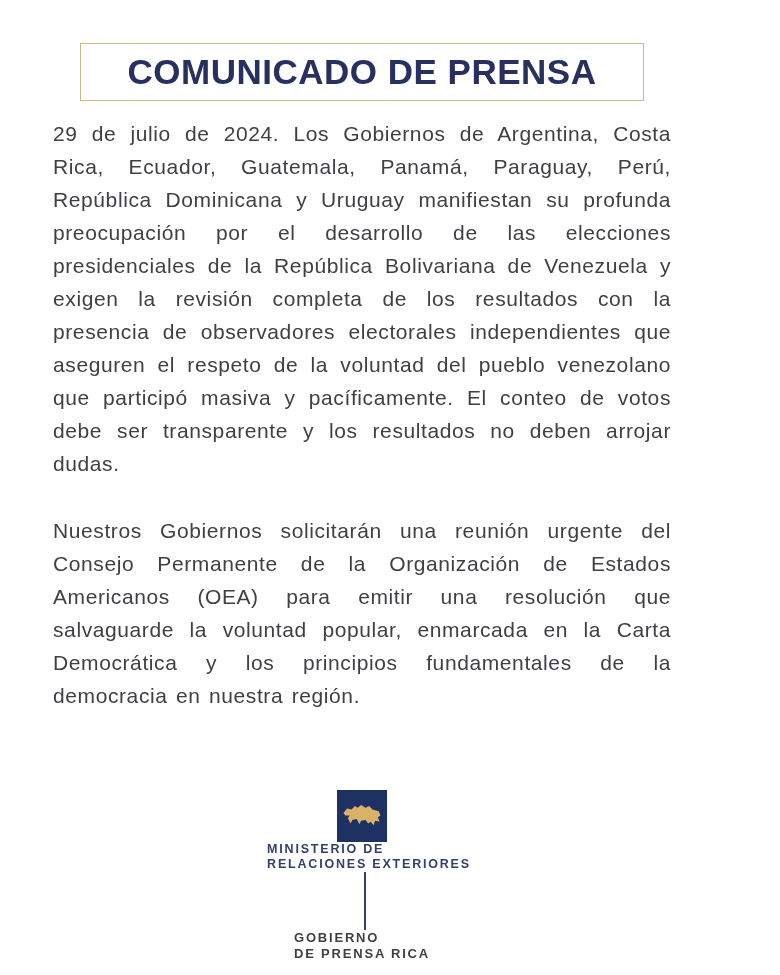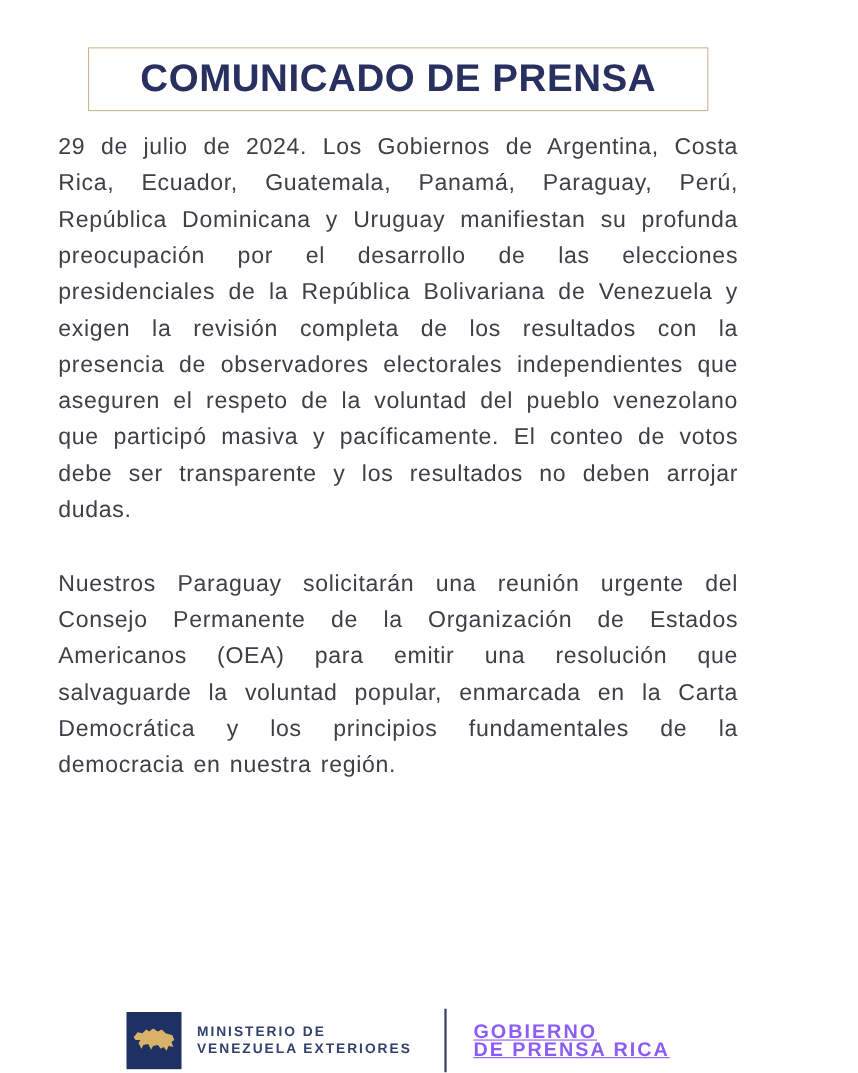--- a/index.html
+++ b/index.html
@@ -51,22 +51,24 @@
     color: #3f4045;
     font-size: 21px;
     line-height: 33px;
     letter-spacing: 0.6px;
     word-spacing: 2px;
     text-align: justify;
   }
   .body-text p { margin: 0 0 34px 0; }
   .footer {
     margin-top: auto;
+    margin-bottom: 13px;
     display: flex;
     align-items: center;
+    flex-direction: column;
   }
   .logo-square {
     width: 50px;
     height: 52px;
     background: #1d3262;
     flex: 0 0 auto;
     display: flex;
     align-items: center;
     justify-content: center;
   }
@@ -80,55 +82,54 @@
     line-height: 15px;
     white-space: nowrap;
   }
   .footer-divider {
     width: 2px;
     height: 58px;
     background: #32406b;
     margin: 0 24px 0 30px;
   }
   .government-text {
-    color: #8b5cf6;
-    font-size: 18px;
+    color: #404040;
+    font-size: 13px;
     font-weight: bold;
     letter-spacing: 1.8px;
     line-height: 16px;
     white-space: nowrap;
-    text-decoration: underline;
   }
 </style>
 </head>
 <body>
 
 <div class="page">
 
   <div class="header-box">
     <div class="header-title">COMUNICADO DE PRENSA</div>
   </div>
 
 
   <div class="body-text">
     <p>29 de julio de 2024. Los Gobiernos de Argentina, Costa Rica, Ecuador, Guatemala, Panamá, Paraguay, Perú, República Dominicana y Uruguay manifiestan su profunda preocupación por el desarrollo de las elecciones presidenciales de la República Bolivariana de Venezuela y exigen la revisión completa de los resultados con la presencia de observadores electorales independientes que aseguren el respeto de la voluntad del pueblo venezolano que participó masiva y pacíficamente. El conteo de votos debe ser transparente y los resultados no deben arrojar dudas.</p>
-    <p>Nuestros Paraguay solicitarán una reunión urgente del Consejo Permanente de la Organización de Estados Americanos (OEA) para emitir una resolución que salvaguarde la voluntad popular, enmarcada en la Carta Democrática y los principios fundamentales de la democracia en nuestra región.</p>
+    <p>Nuestros Gobiernos solicitarán una reunión urgente del Consejo Permanente de la Organización de Estados Americanos (OEA) para emitir una resolución que salvaguarde la voluntad popular, enmarcada en la Carta Democrática y los principios fundamentales de la democracia en nuestra región.</p>
   </div>
 
   <div class="footer">
 
     <div class="logo-square">
       <svg viewBox="0 0 100 90" xmlns="http://www.w3.org/2000/svg" aria-hidden="true">
         <path fill="#d9b269" d="M8 38 L16 28 L26 30 L34 22 L40 26 L48 20 L58 26 L66 22 L74 30 L88 34 L92 44 L86 48 L90 58 L80 56 L76 66 L70 58 L64 62 L58 54 L48 56 L44 64 L38 52 L28 54 L24 62 L18 50 L22 44 L12 44 Z"></path>
       </svg>
     </div>
 
     <div class="ministry-text">
       <div>MINISTERIO DE</div>
-      <div>VENEZUELA EXTERIORES</div>
+      <div>RELACIONES EXTERIORES</div>
     </div>
 
     <div class="footer-divider"></div>
 
     <div class="government-text">
       <div>GOBIERNO</div>
       <div>DE PRENSA RICA</div>
     </div>
 
   </div>

